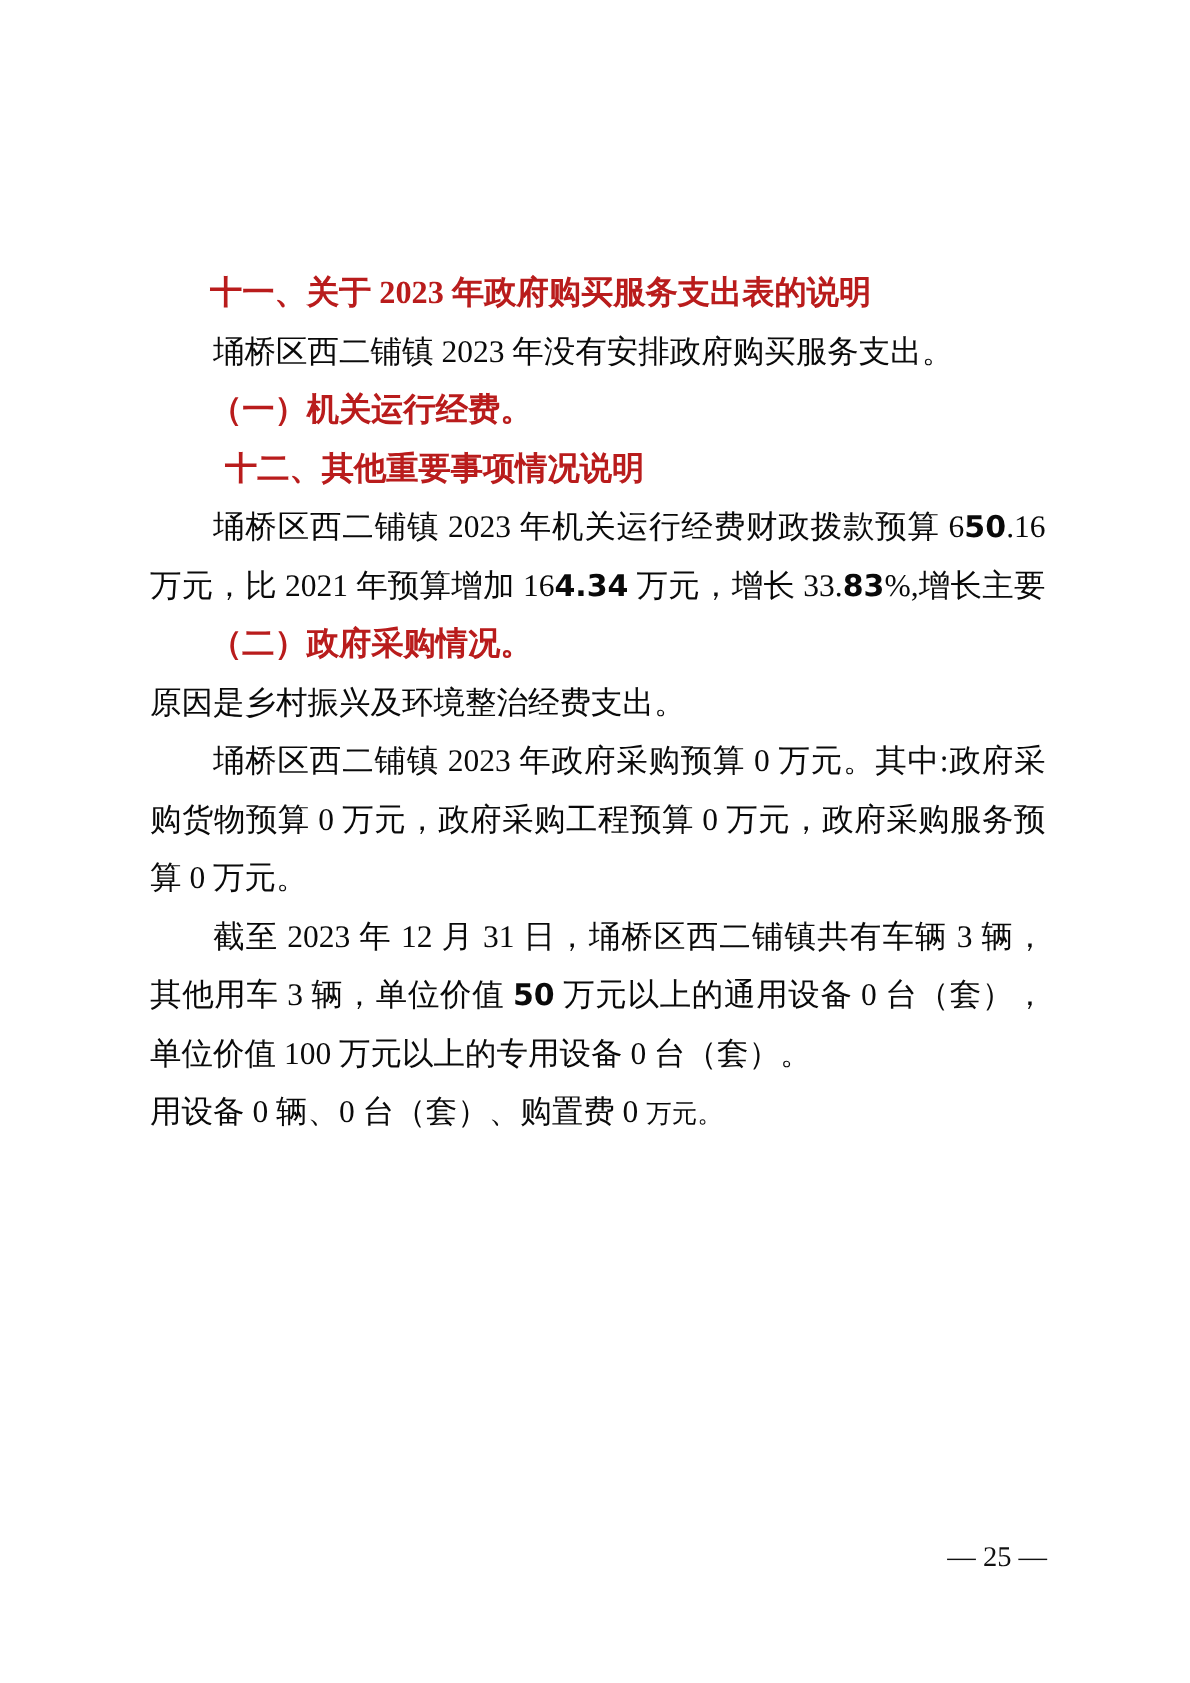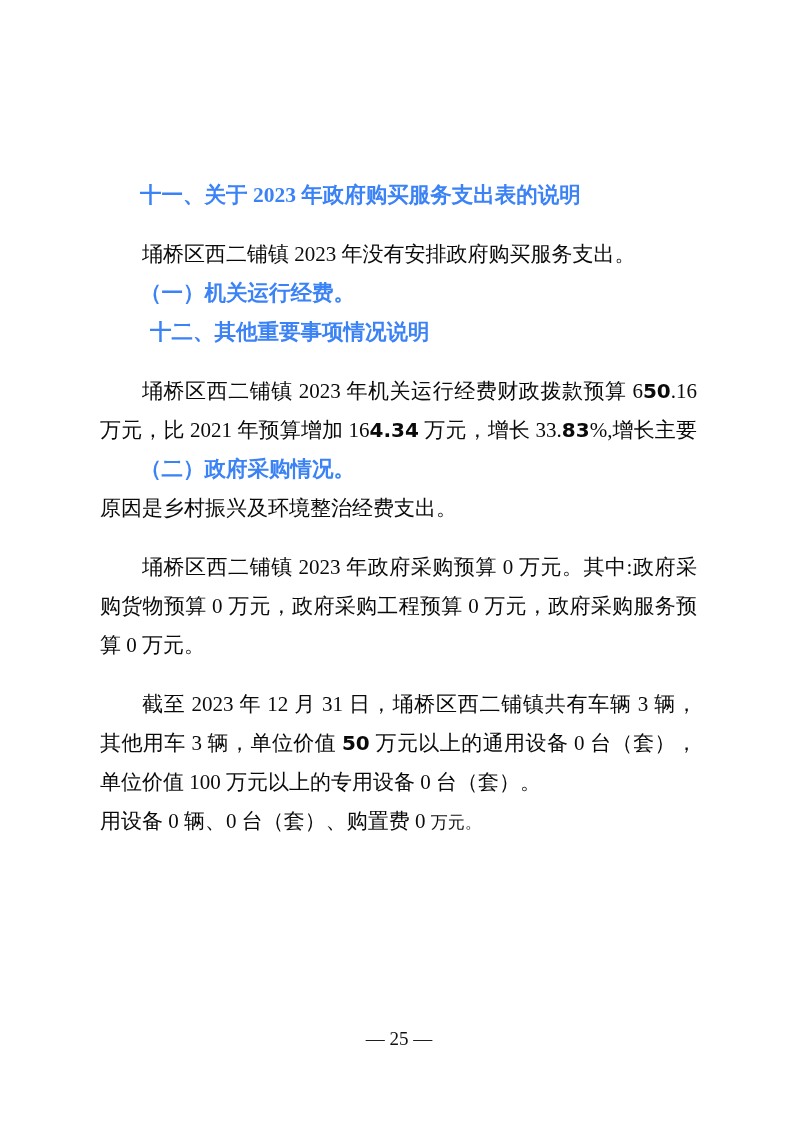--- a/index.html
+++ b/index.html
@@ -29,43 +29,43 @@
     white-space: normal;
   }
   
   .j {
     text-align: justify;
     text-align-last: justify;
   }
   
   .h {
     font-weight: bold;
-    color: #3b82f6;
+    color: #b91c1c;
     font-size: 21.5px;
   }
   .ind40 { text-indent: 40px; }
   .ind50 { text-indent: 50px; }
-  .ind42 { text-indent: 42px; margin-top: 20px; }
+  .ind42 { text-indent: 42px; }
   .ind28 { text-indent: 28px; }
   
   .alt-num {
     font-family: "DejaVu Sans", "Liberation Sans", sans-serif;
     font-weight: bold;
     font-size: 20px;
   }
   
   .small-text {
     font-size: 17px;
   }
   .footer {
     position: absolute;
     top: 1026px;
     left: 100px;
     width: 598px;
-    text-align: center;
+    text-align: right;
     font-size: 19px;
     line-height: 26px;
     color: #111111;
   }
 </style>
 </head>
 <body>
 
 <div class="page">
 

